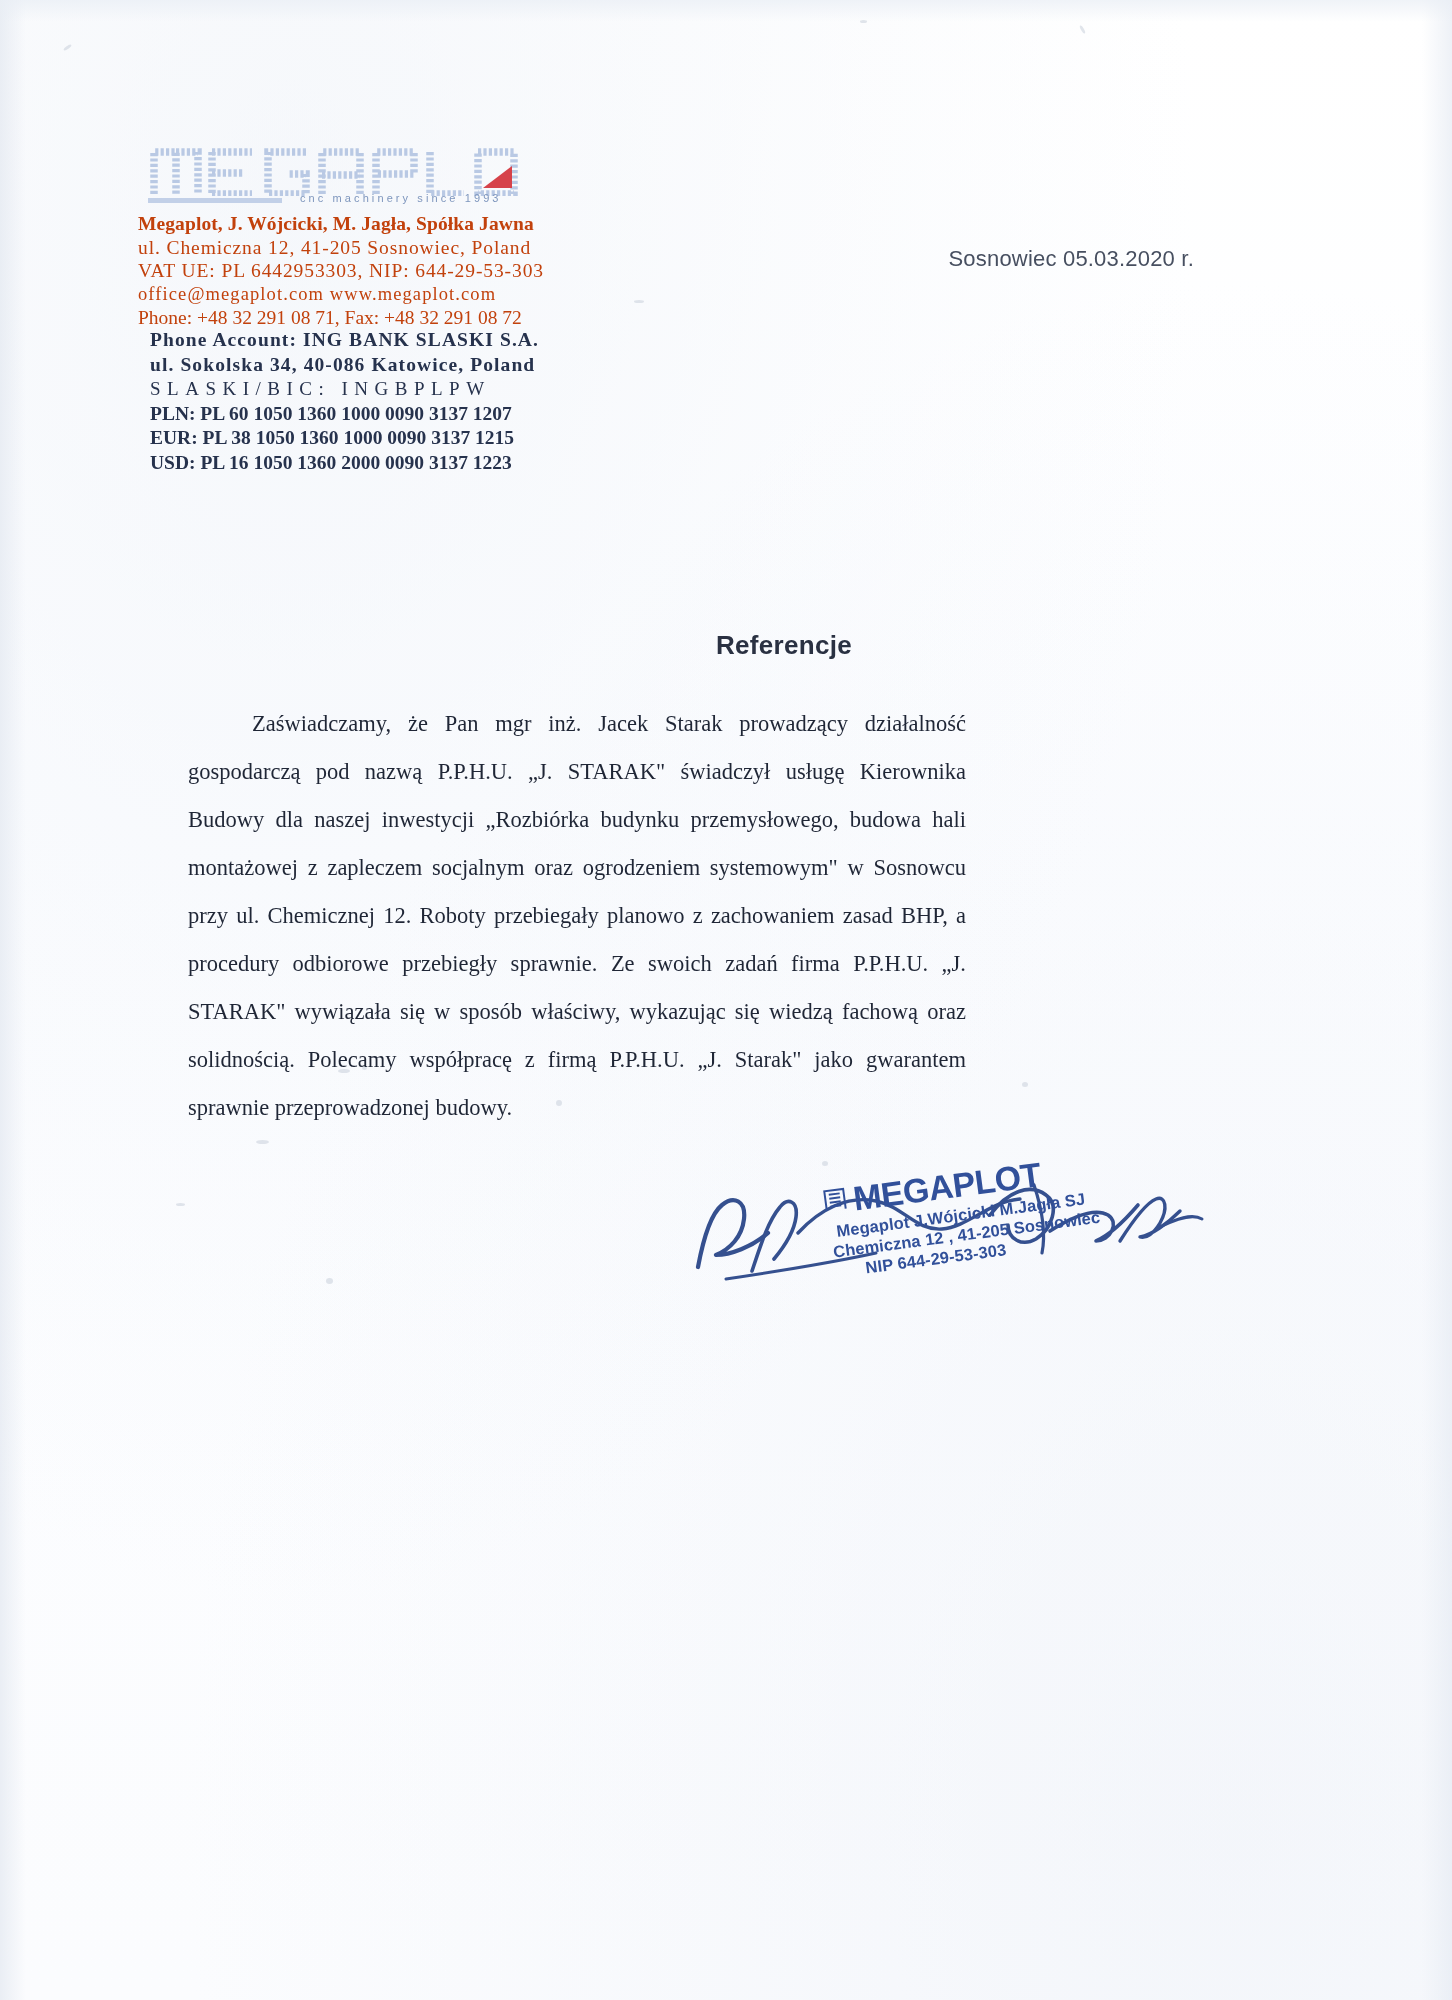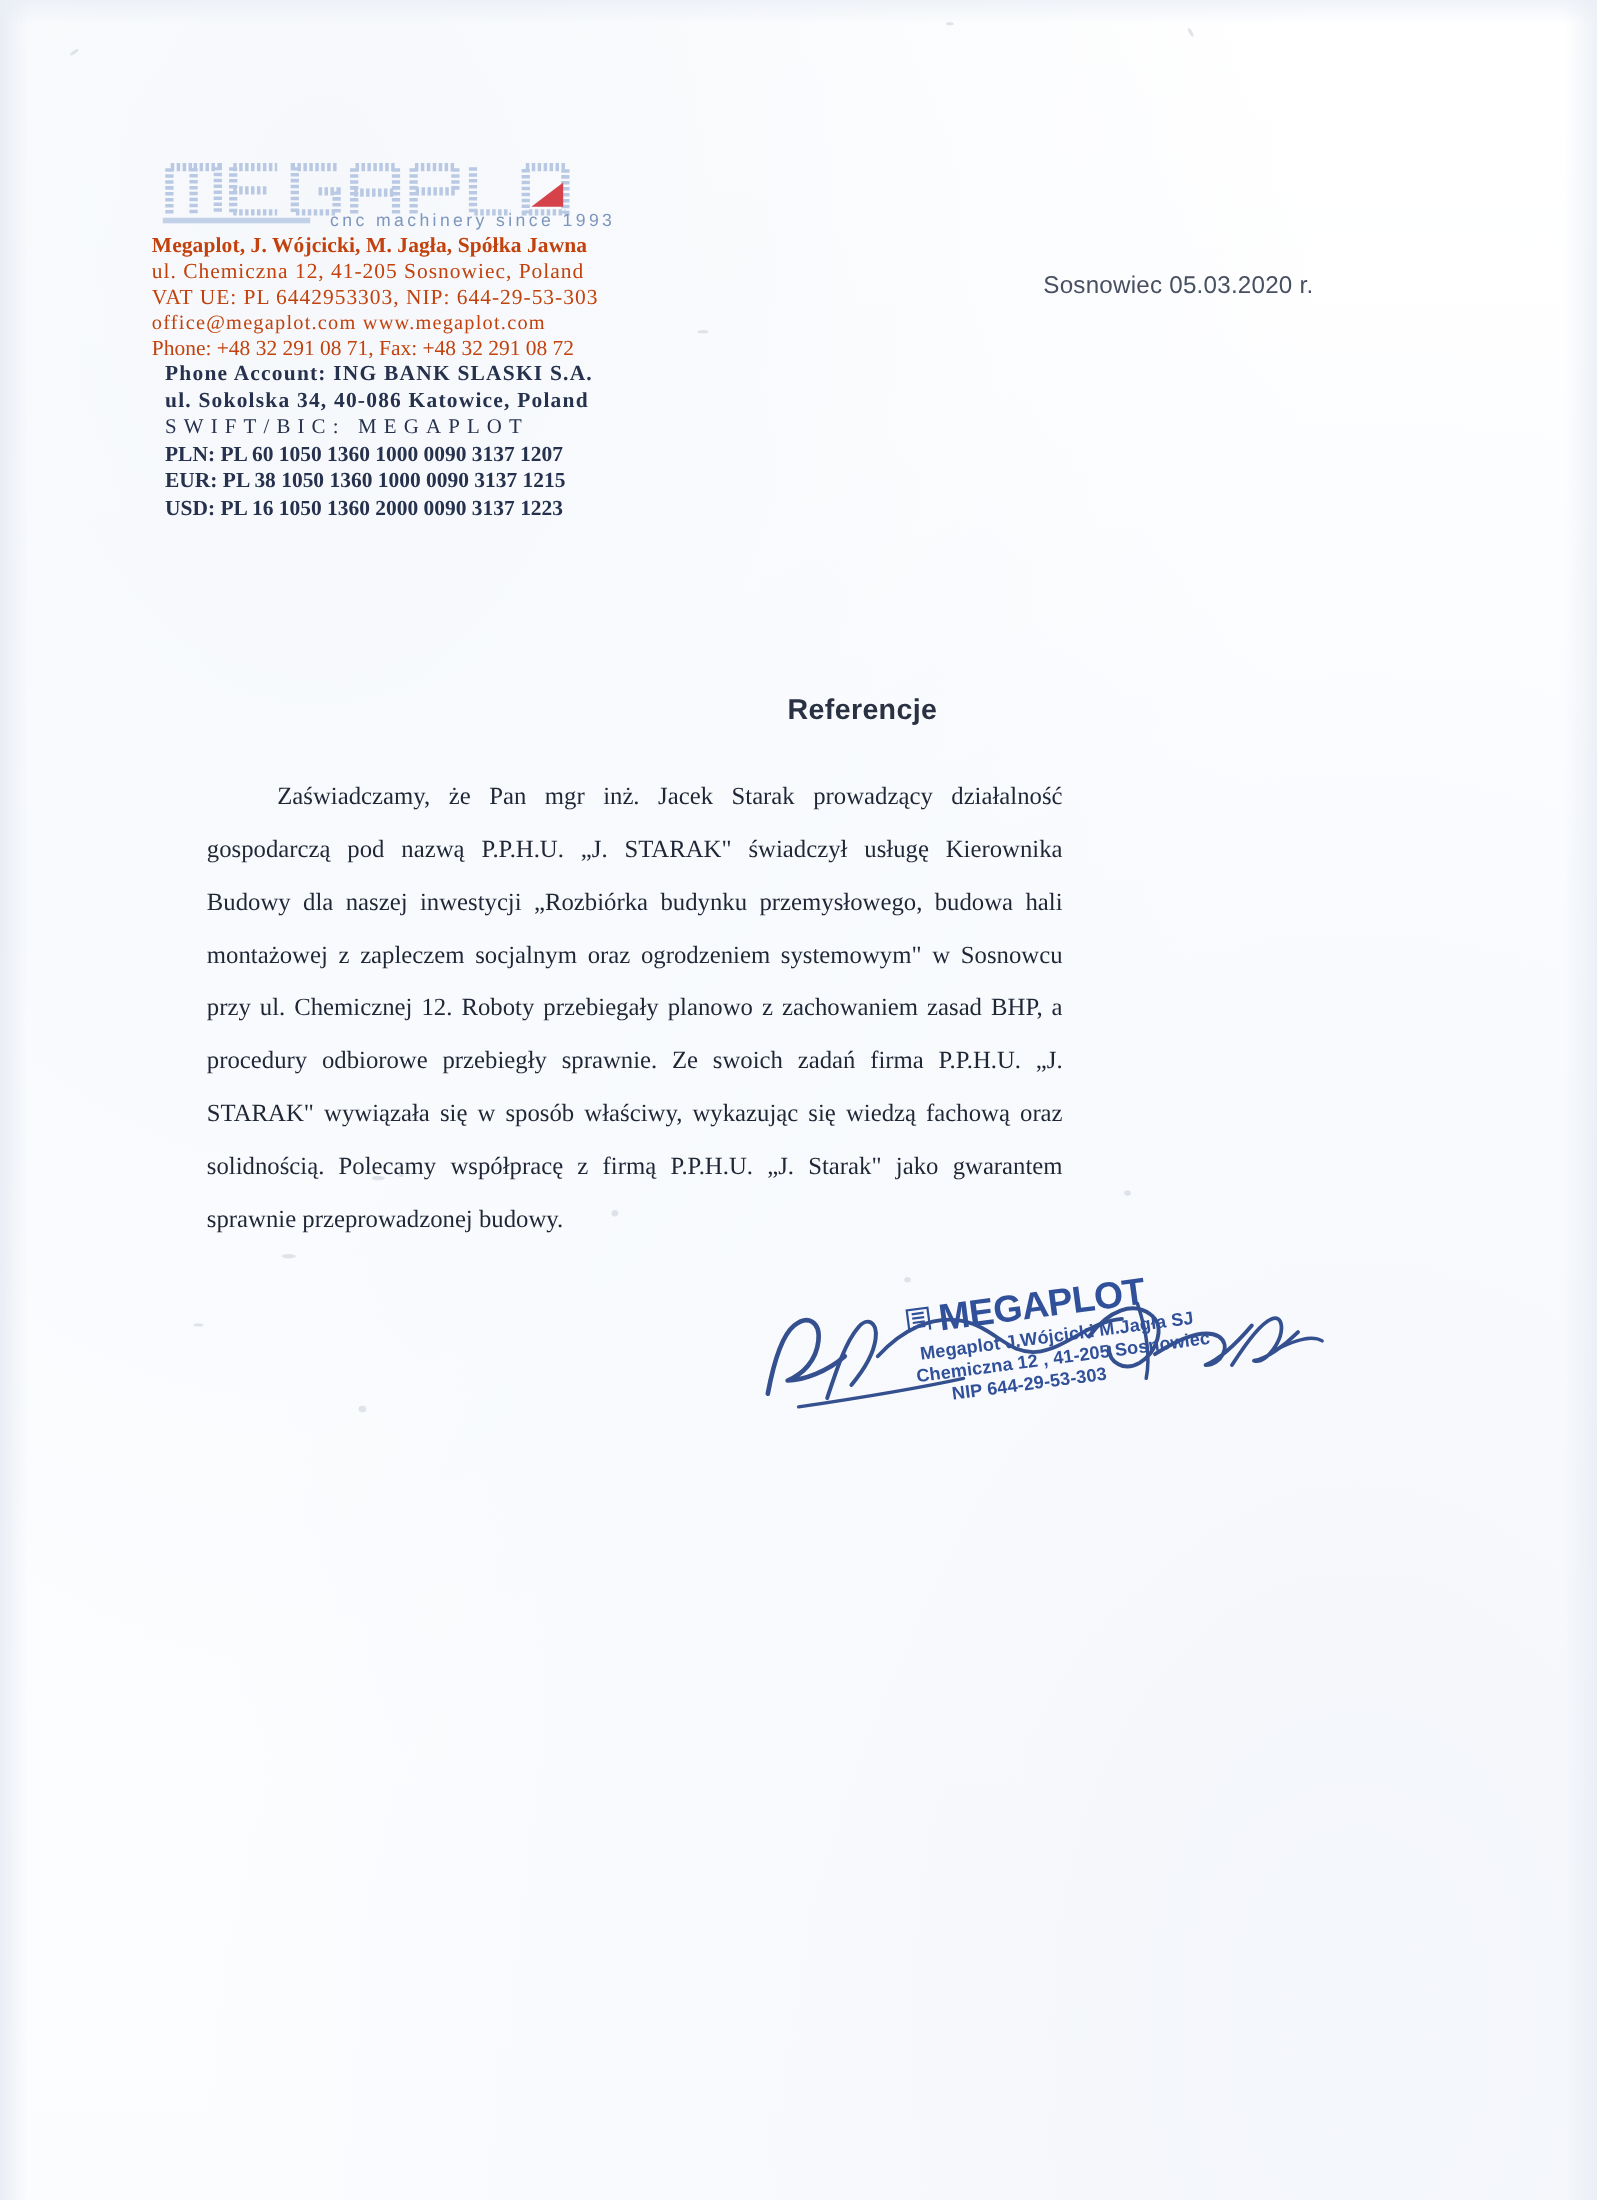--- a/index.html
+++ b/index.html
@@ -67,21 +67,21 @@
     width: 134px;
     height: 5px;
     background: #b9c9e4;
     opacity: .85;
   }
   .logo-tagline {
     position: absolute;
     left: 152px;
     top: 52px;
     font-family: "Liberation Sans", sans-serif;
-    font-size: 16px;
+    font-size: 11px;
     letter-spacing: 3.1px;
     color: #7e96bd;
     white-space: nowrap;
   }
 
   
   .address-block {
     position: absolute;
     left: 138px;
     top: 212px;
@@ -272,21 +272,21 @@
     <div class="addr-line bold">Megaplot, J. Wójcicki, M. Jagła, Spółka Jawna</div>
     <div class="addr-line wide">ul. Chemiczna 12, 41-205 Sosnowiec, Poland</div>
     <div class="addr-line wide">VAT UE: PL 6442953303, NIP: 644-29-53-303</div>
     <div class="addr-line email">office@megaplot.com  www.megaplot.com</div>
     <div class="addr-line">Phone: +48 32 291 08 71, Fax: +48 32 291 08 72</div>
   </div>
 
   <div class="bank-block">
     <div class="bank-line spaced">Phone Account: ING BANK SLASKI S.A.</div>
     <div class="bank-line spaced">ul. Sokolska 34, 40-086 Katowice, Poland</div>
-    <div class="bank-line swift">SWIFT/BIC: MEGAPLOT</div>
+    <div class="bank-line swift">SLASKI/BIC: INGBPLPW</div>
     <div class="bank-line">PLN: PL 60 1050 1360 1000 0090 3137 1207</div>
     <div class="bank-line">EUR: PL 38 1050 1360 1000 0090 3137 1215</div>
     <div class="bank-line">USD: PL 16 1050 1360 2000 0090 3137 1223</div>
   </div>
 
   <div class="date-line">Sosnowiec 05.03.2020 r.</div>
 
   <div class="doc-title">
     <span>Referencje</span>
   </div>

